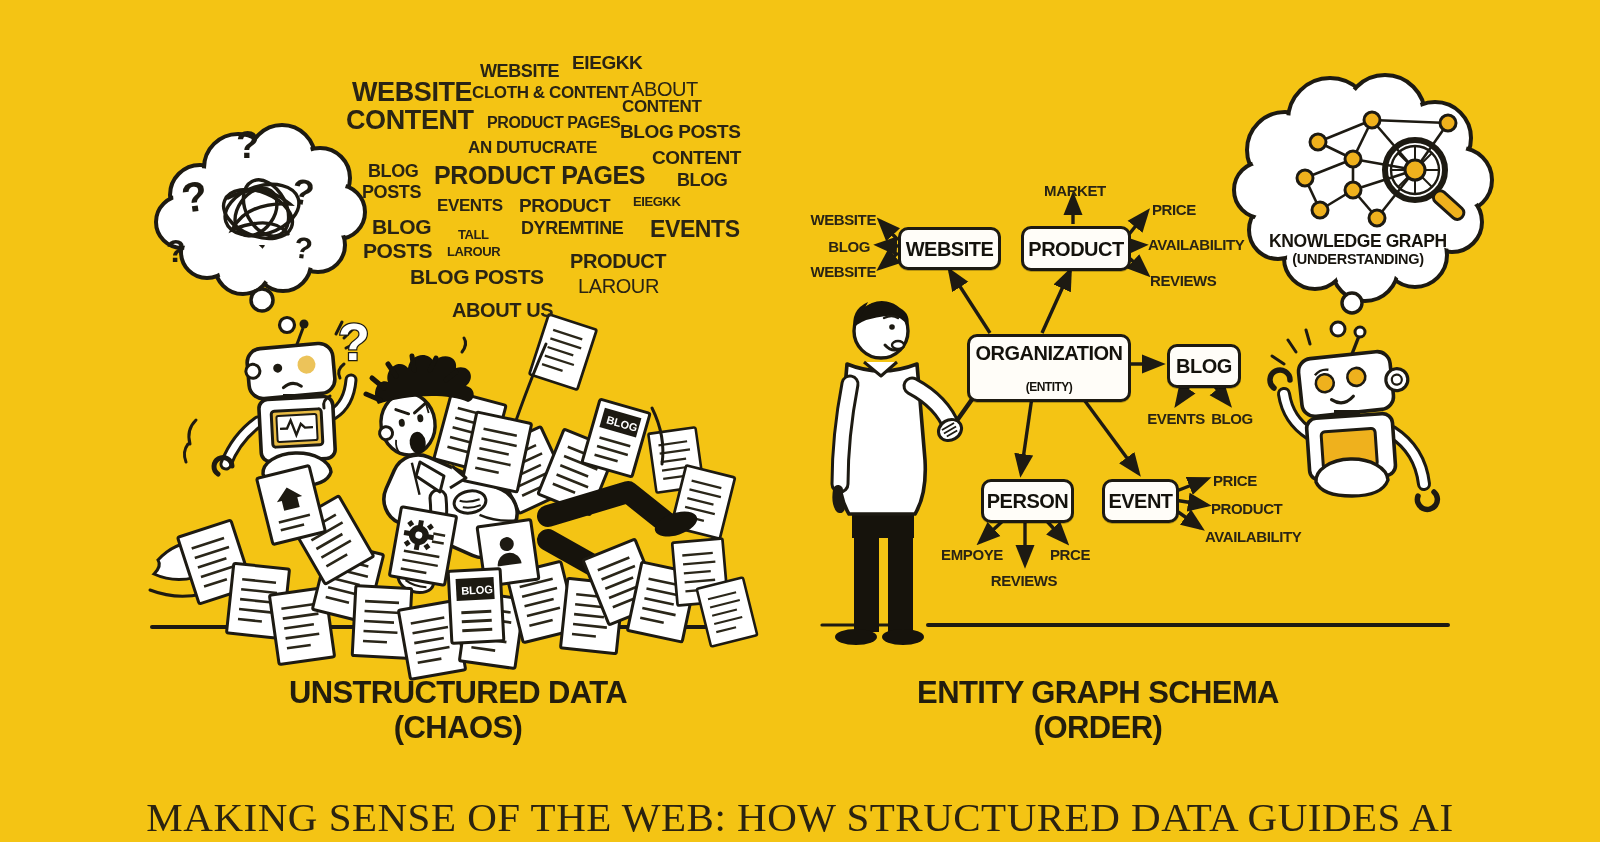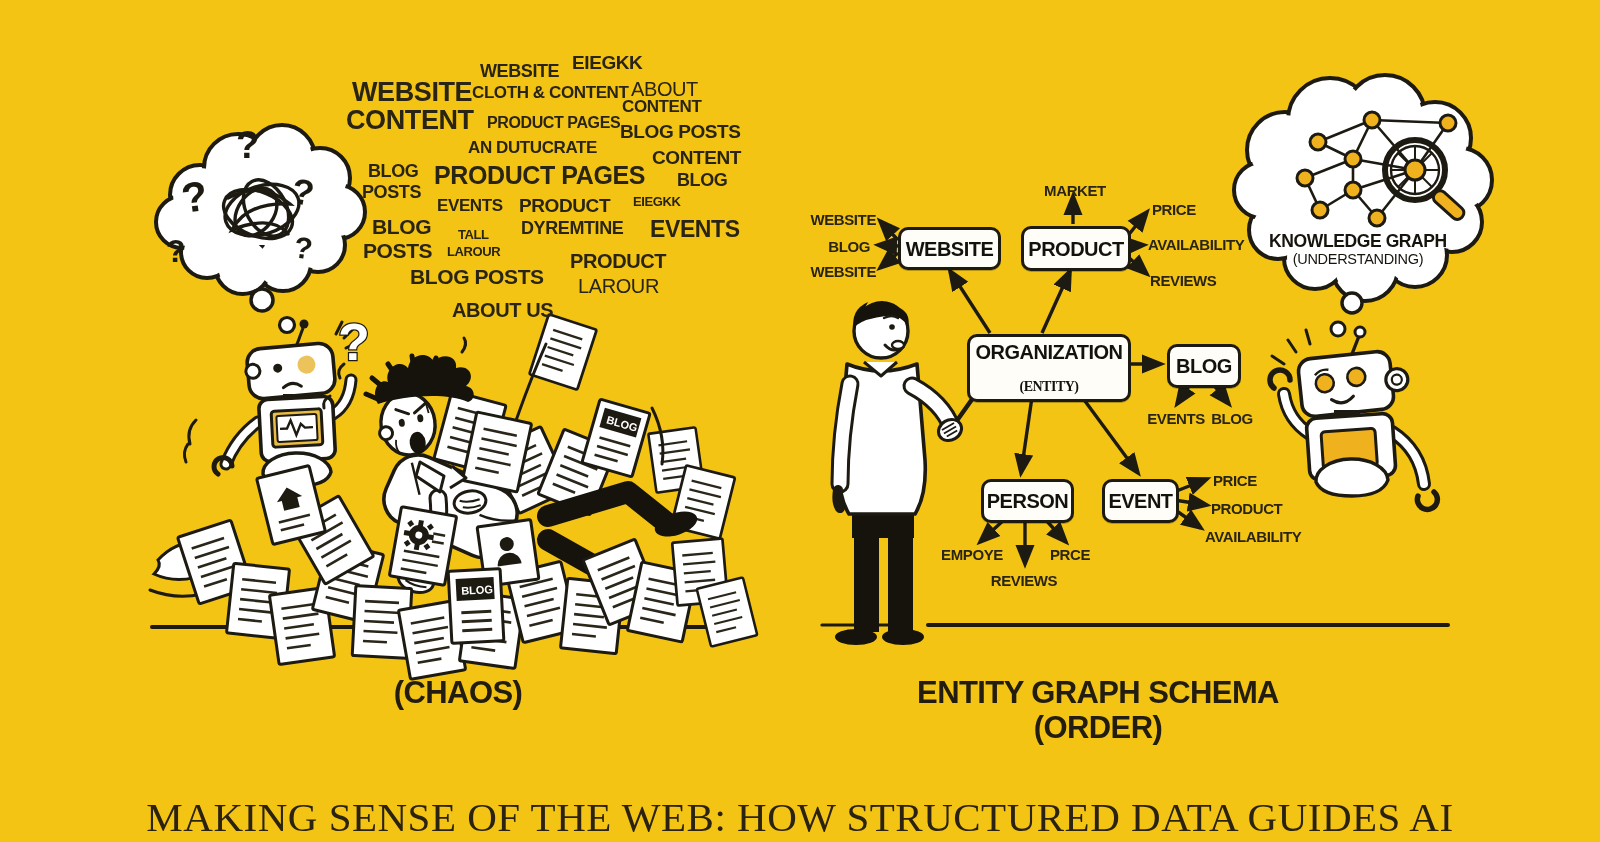--- a/index.html
+++ b/index.html
@@ -16,21 +16,21 @@
   .box .main{line-height:1;}
   .box .sub{line-height:1;margin-top:3px;}
   
   .dlabel{position:absolute;font-weight:700;font-size:15px;color:#2a2414;white-space:nowrap;letter-spacing:-0.4px;}
   .a-mid{transform:translateX(-50%);}
   .a-end{transform:translateX(-100%);}
   .caption{position:absolute;font-weight:700;font-size:31px;line-height:1.12;text-align:center;
            color:#221d0e;letter-spacing:-0.6px;}
   .kg-text{position:absolute;left:1256px;top:232px;width:204px;text-align:center;color:#17140d;}
   .kg-text .l1{font-weight:700;font-size:17.5px;letter-spacing:-0.4px;line-height:1.1;}
-  .kg-text .l2{font-weight:400;font-size:14.5px;letter-spacing:-0.3px;line-height:1.2;}
+  .kg-text .l2{font-weight:700;font-size:14.5px;letter-spacing:-0.3px;line-height:1.2;}
   .title{position:absolute;left:0;right:0;top:764px;text-align:center;
          font-family:"Liberation Serif",serif;font-size:41px;color:#2b2310;letter-spacing:0.5px;margin-top:29px;}
   text{font-family:"Liberation Sans",sans-serif;}
   .qmark{font-weight:700;fill:#1d1a12;}
   .qmark-out{font-weight:700;fill:#ffffff;stroke:#1d1a12;stroke-width:2.5px;paint-order:stroke;}
   .blogtag{font-weight:700;fill:#ffffff;font-size:11px;letter-spacing:0;}
 </style>
 </head>
 <body>
 
@@ -446,21 +446,21 @@
 
   <div class="layer" id="boxes-layer">
       <div class="box" style="left: 898px; top: 227px; width: 97px; height: 37px;">
         <div class="main" style="font-size: 20px;">WEBSITE</div>
       </div>
       <div class="box" style="left: 1021px; top: 226px; width: 104px; height: 39px;">
         <div class="main" style="font-size: 20px;">PRODUCT</div>
       </div>
       <div class="box" style="left: 967px; top: 334px; width: 158px; height: 62px; gap: 15px;">
         <div class="main" style="font-size: 20px;">ORGANIZATION</div>
-        <div class="sub" style="font-size: 14px; font-family: Liberation Serif, serif;">(ENTITY)</div>
+        <div class="sub" style="font-size: 12px;">(ENTITY)</div>
       </div>
       <div class="box" style="left: 1167px; top: 344px; width: 68px; height: 38px;">
         <div class="main" style="font-size: 20px;">BLOG</div>
       </div>
       <div class="box" style="left: 981px; top: 479px; width: 87px; height: 38px;">
         <div class="main" style="font-size: 20px;">PERSON</div>
       </div>
       <div class="box" style="left: 1102px; top: 479px; width: 71px; height: 38px;">
         <div class="main" style="font-size: 20px;">EVENT</div>
       </div>
@@ -482,20 +482,21 @@
       <span class="dlabel" style="left: 1211px; top: 500px;">PRODUCT</span>
       <span class="dlabel" style="left: 1205px; top: 528px;">AVAILABILITY</span>
     </div>
 
   <div class="kg-text">
     <div class="l1">KNOWLEDGE GRAPH</div>
     <div class="l2">(UNDERSTANDING)</div>
   </div>
 
   <div class="caption" style="left:238px;top:676px;width:440px;">
+    <div>UNSTRUCTURED DATA</div>
     <div>(CHAOS)</div>
   </div>
 
   <div class="caption" style="left:878px;top:676px;width:440px;">
     <div>ENTITY GRAPH SCHEMA</div>
     <div>(ORDER)</div>
   </div>
 
   <div class="title">MAKING SENSE OF THE WEB: HOW STRUCTURED DATA GUIDES AI</div>
 

